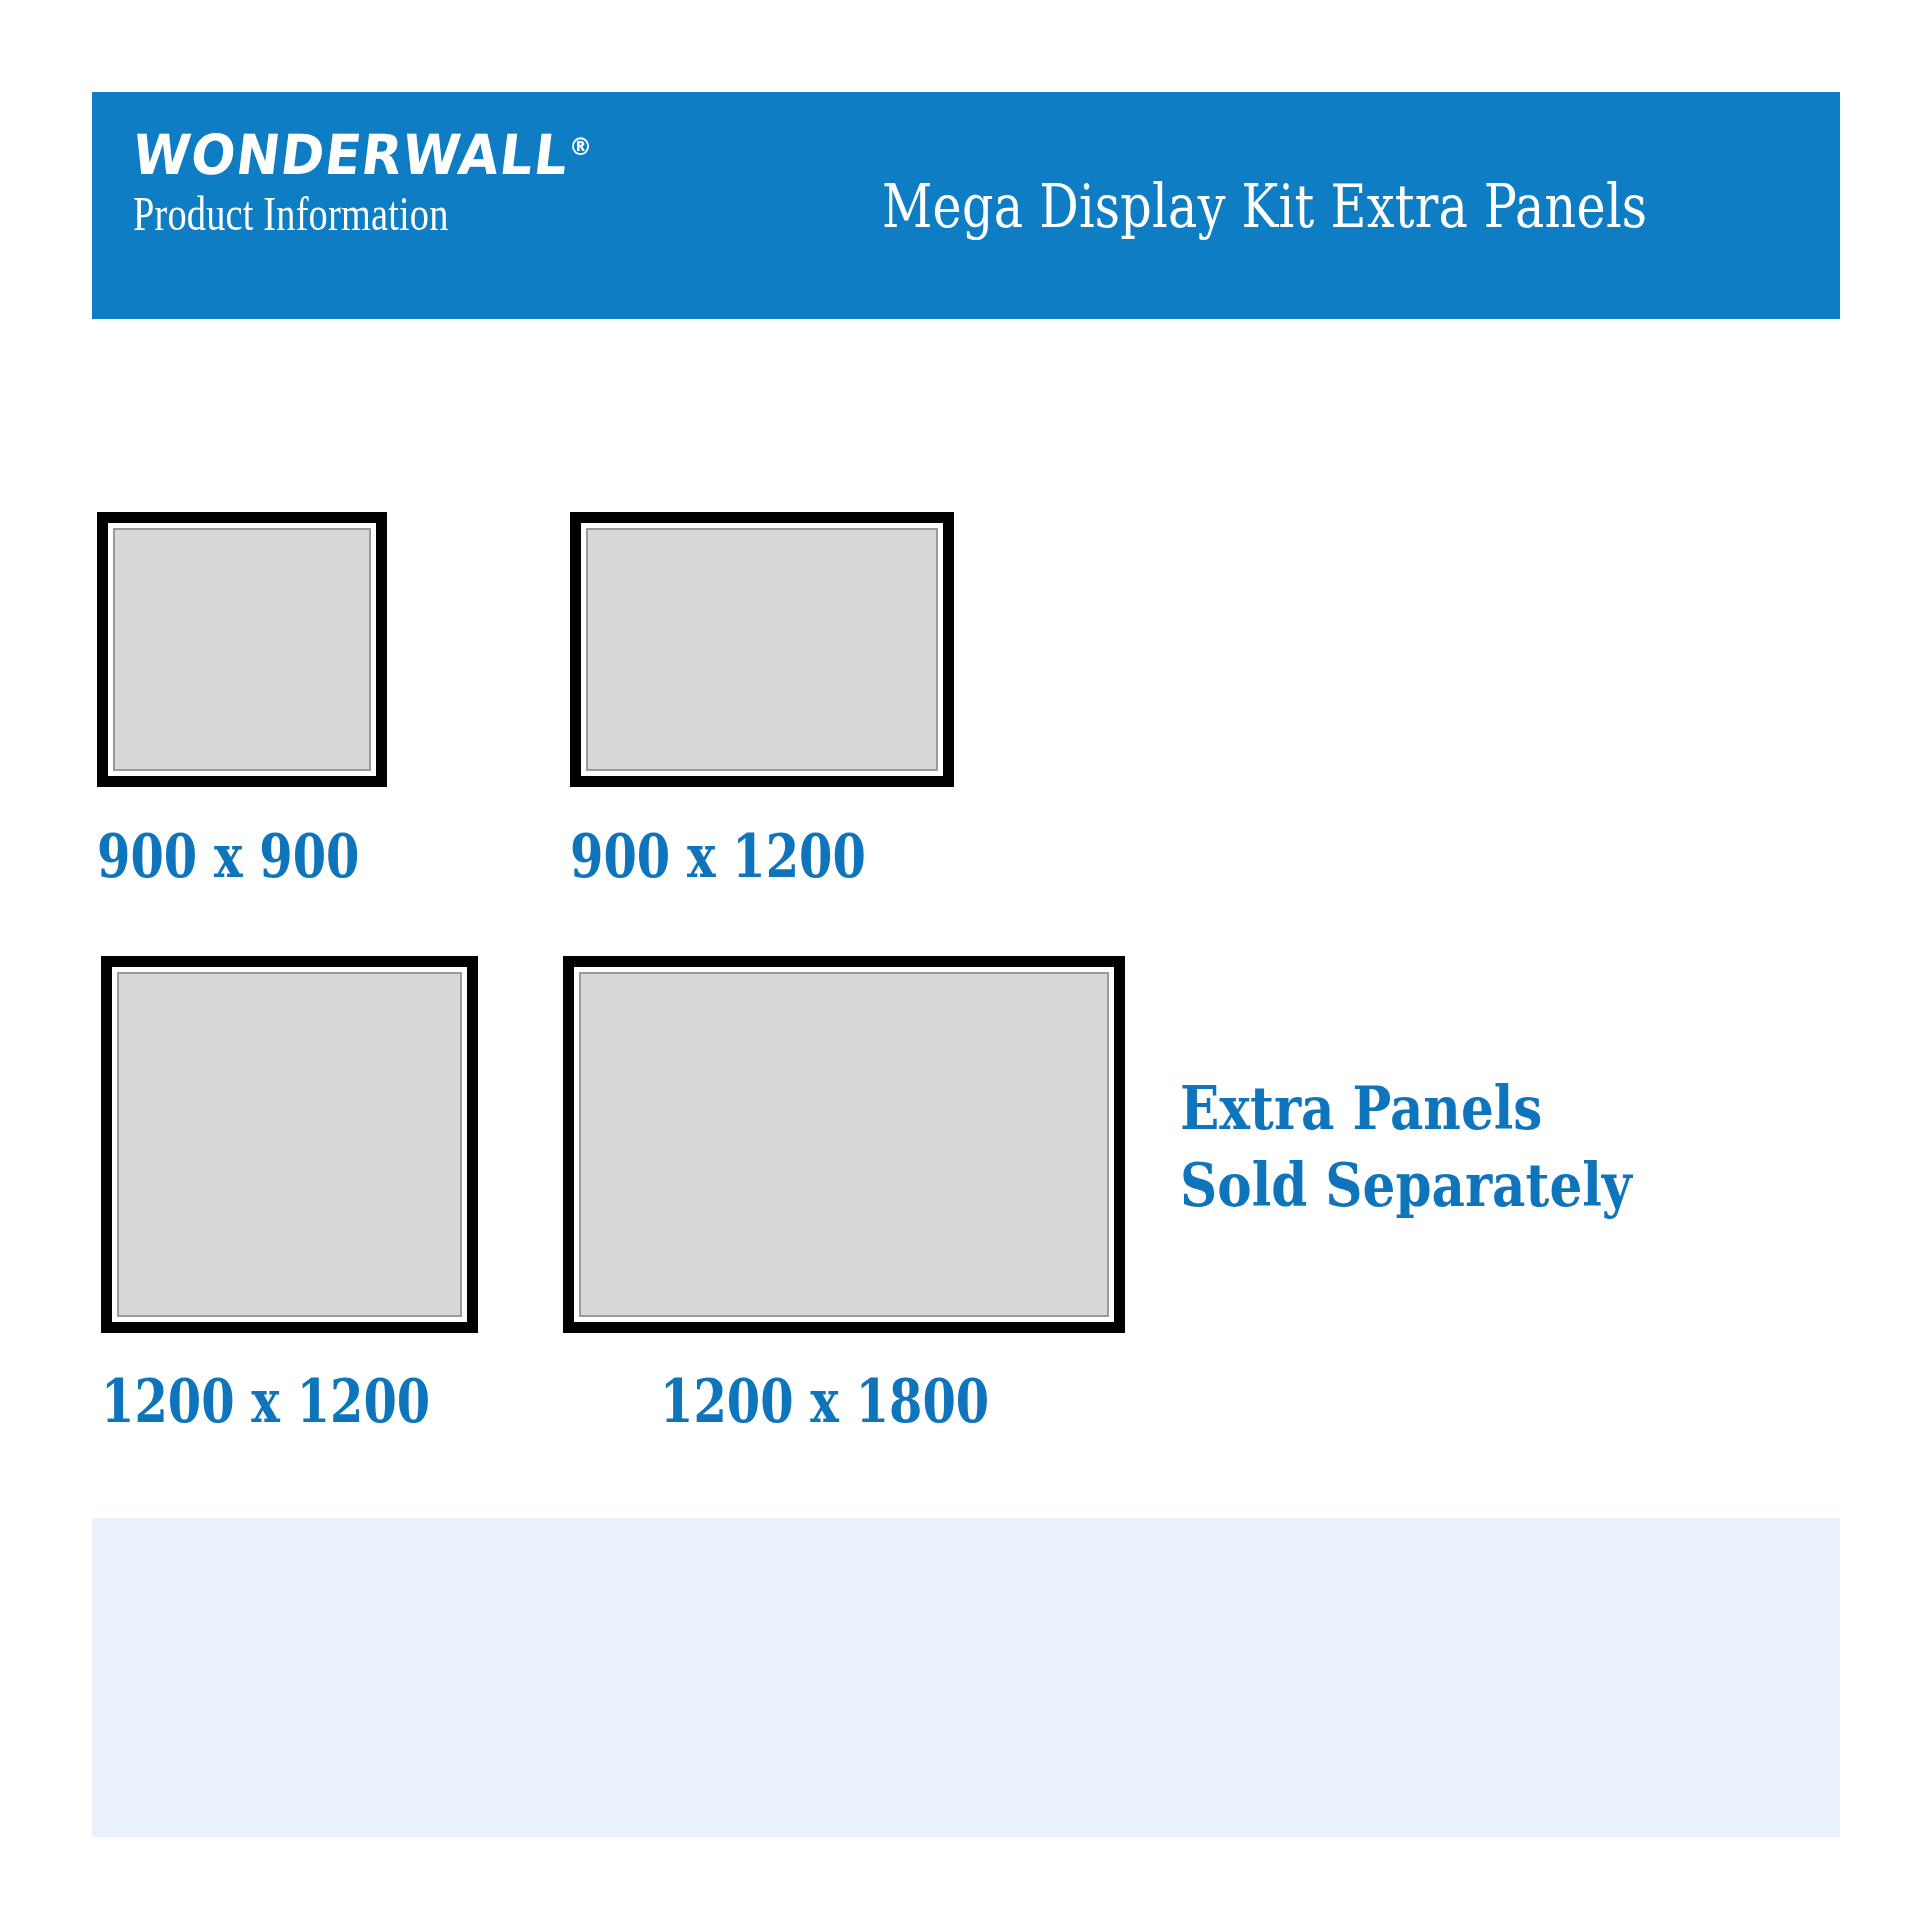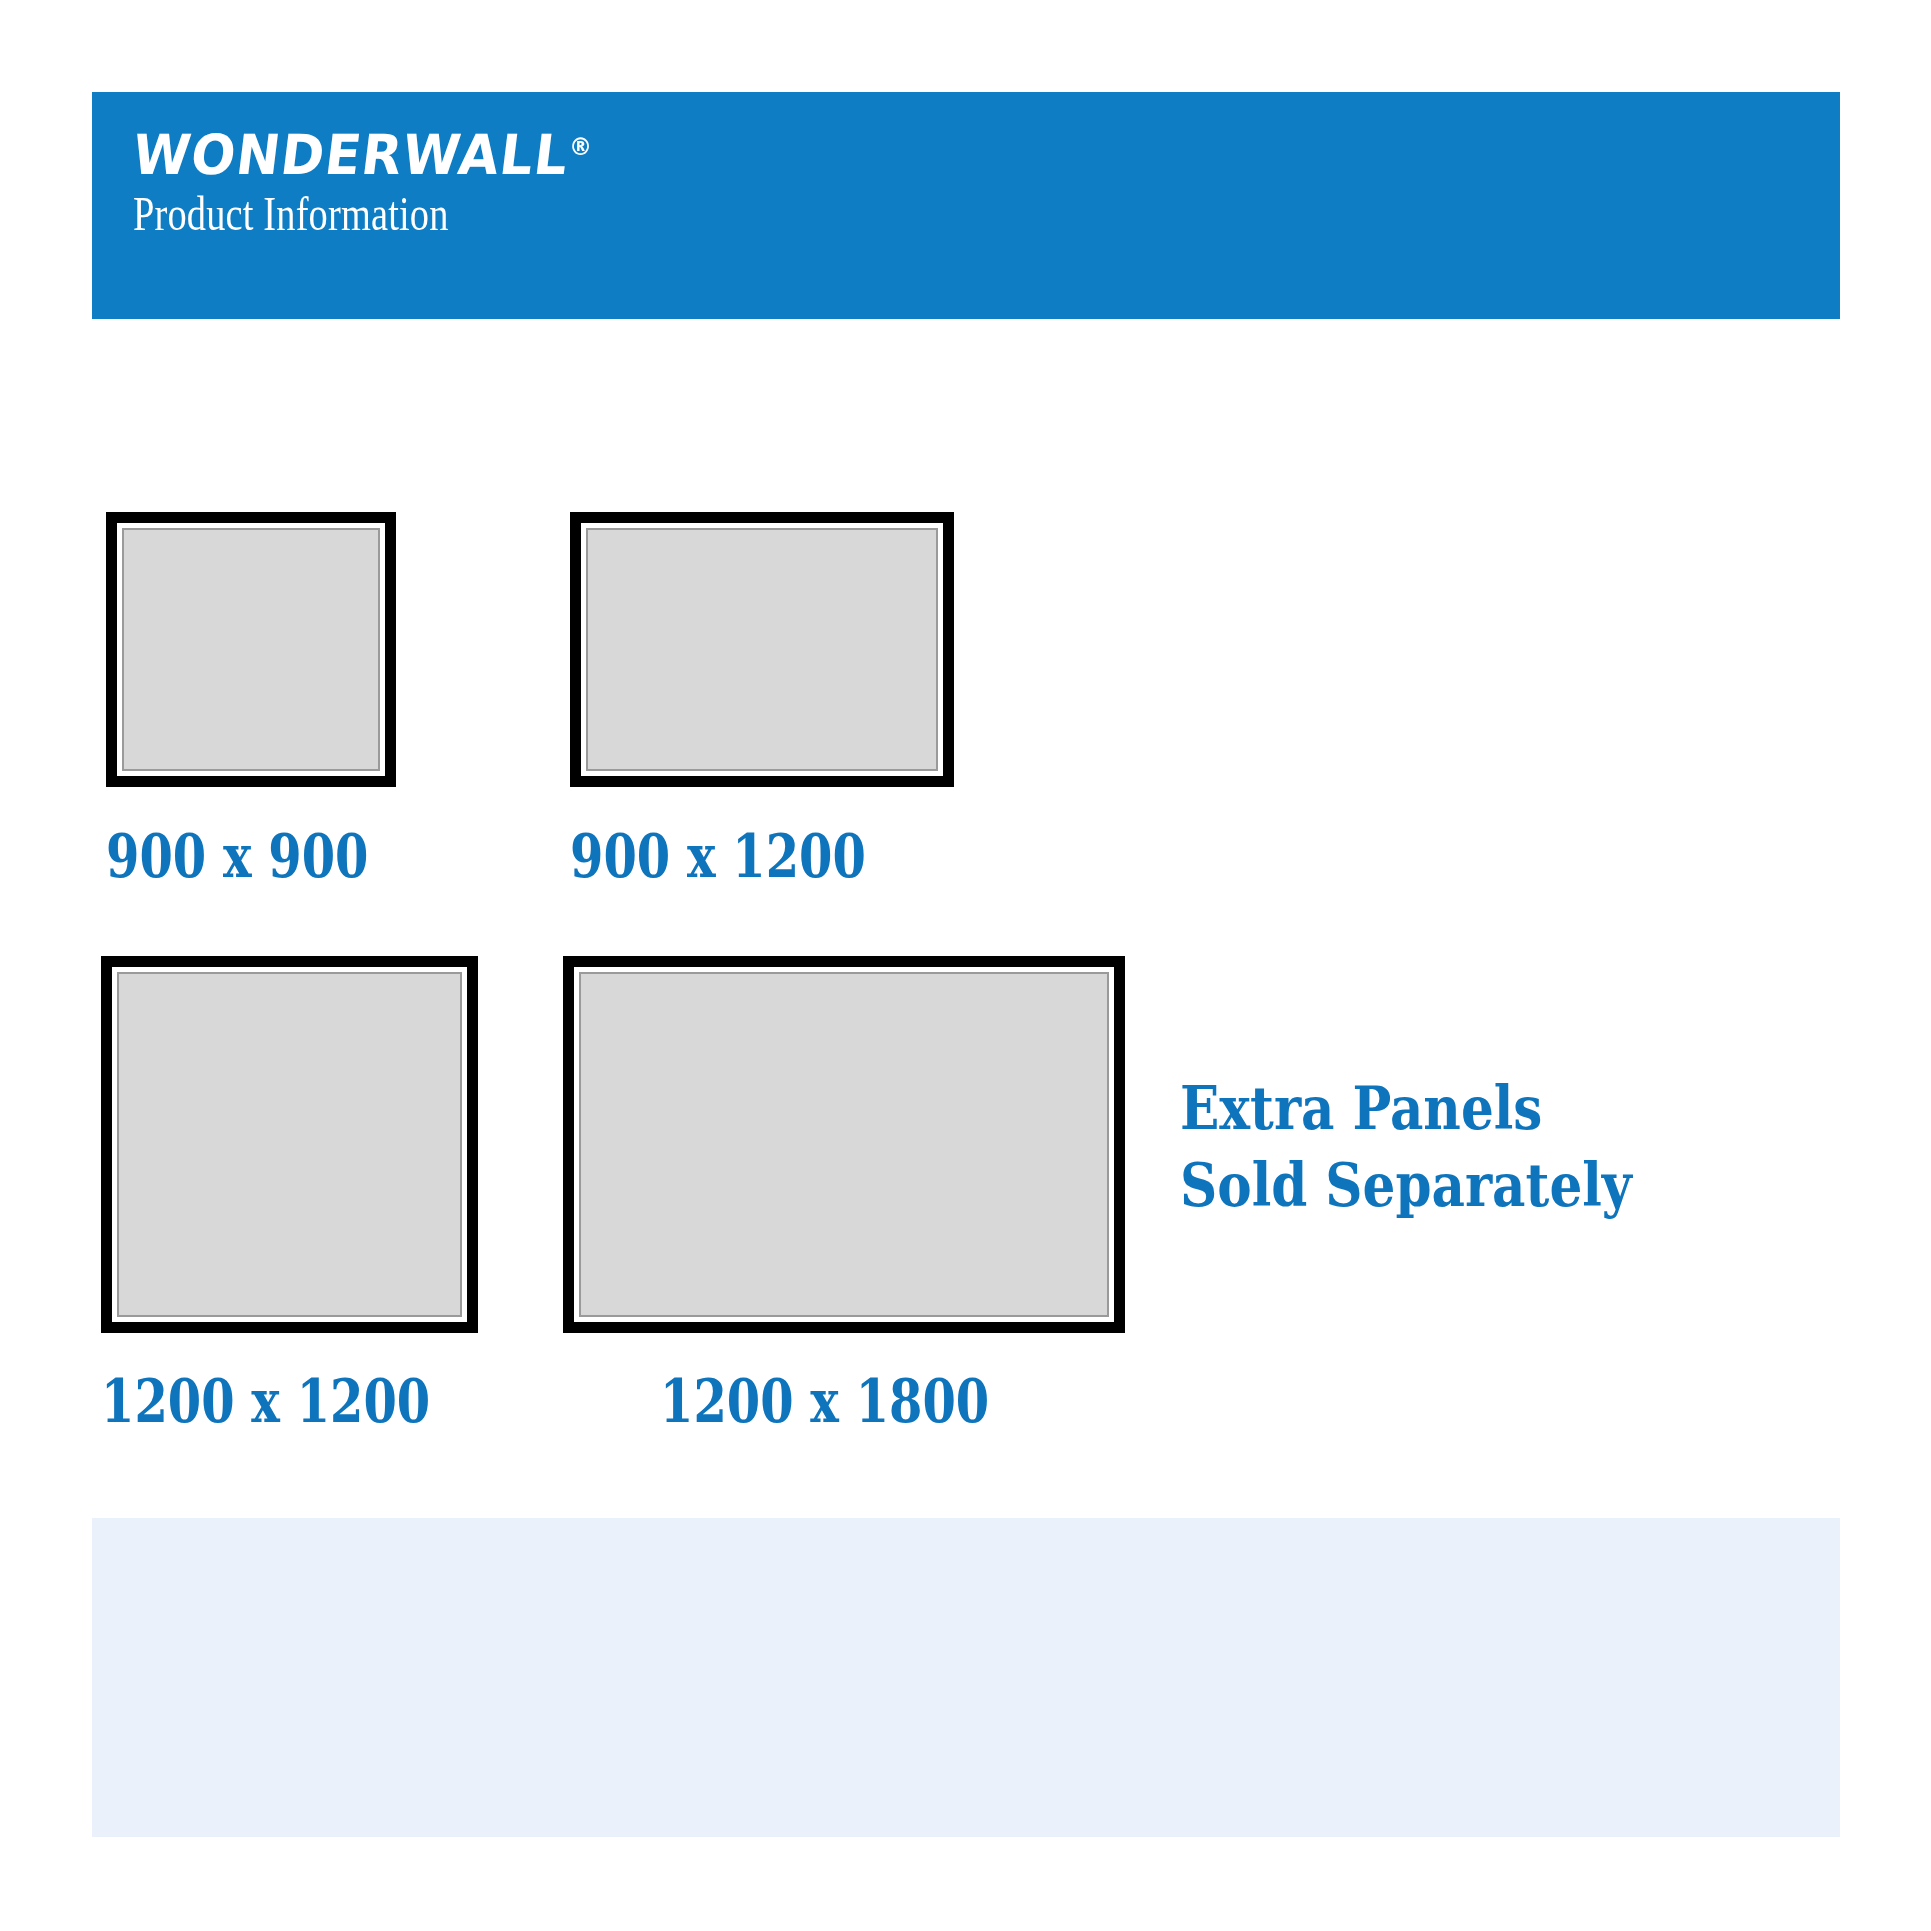--- a/index.html
+++ b/index.html
@@ -155,24 +155,27 @@
 
   <div id="header-bar">
 
     <div id="brand-block">
       <div id="brand-wordmark">
         <span>WONDERWALL</span><span class="reg">®</span>
       </div>
       <div id="brand-subtitle">Product Information</div>
     </div>
 
-
-  </div>
-
-  <div class="panel-card" style="left:97px; top:512px; width:299px; height:367px;margin-left:9px;">
+    <div id="header-title">
+      <div id="header-title-text">Mega Display Kit Extra Panels</div>
+    </div>
+
+  </div>
+
+  <div class="panel-card" style="left:97px; top:512px; width:299px; height:367px;">
     <div class="panel-frame" style="width:290px; height:275px;">
       <div class="panel-inner"></div>
     </div>
     <div class="panel-label" style="left:0px; top:309px;">900 x 900</div>
   </div>
 
   <div class="panel-card" style="left:570px; top:512px; width:406px; height:367px;text-decoration:underline;">
     <div class="panel-frame" style="width:384px; height:275px;">
       <div class="panel-inner"></div>
     </div>

